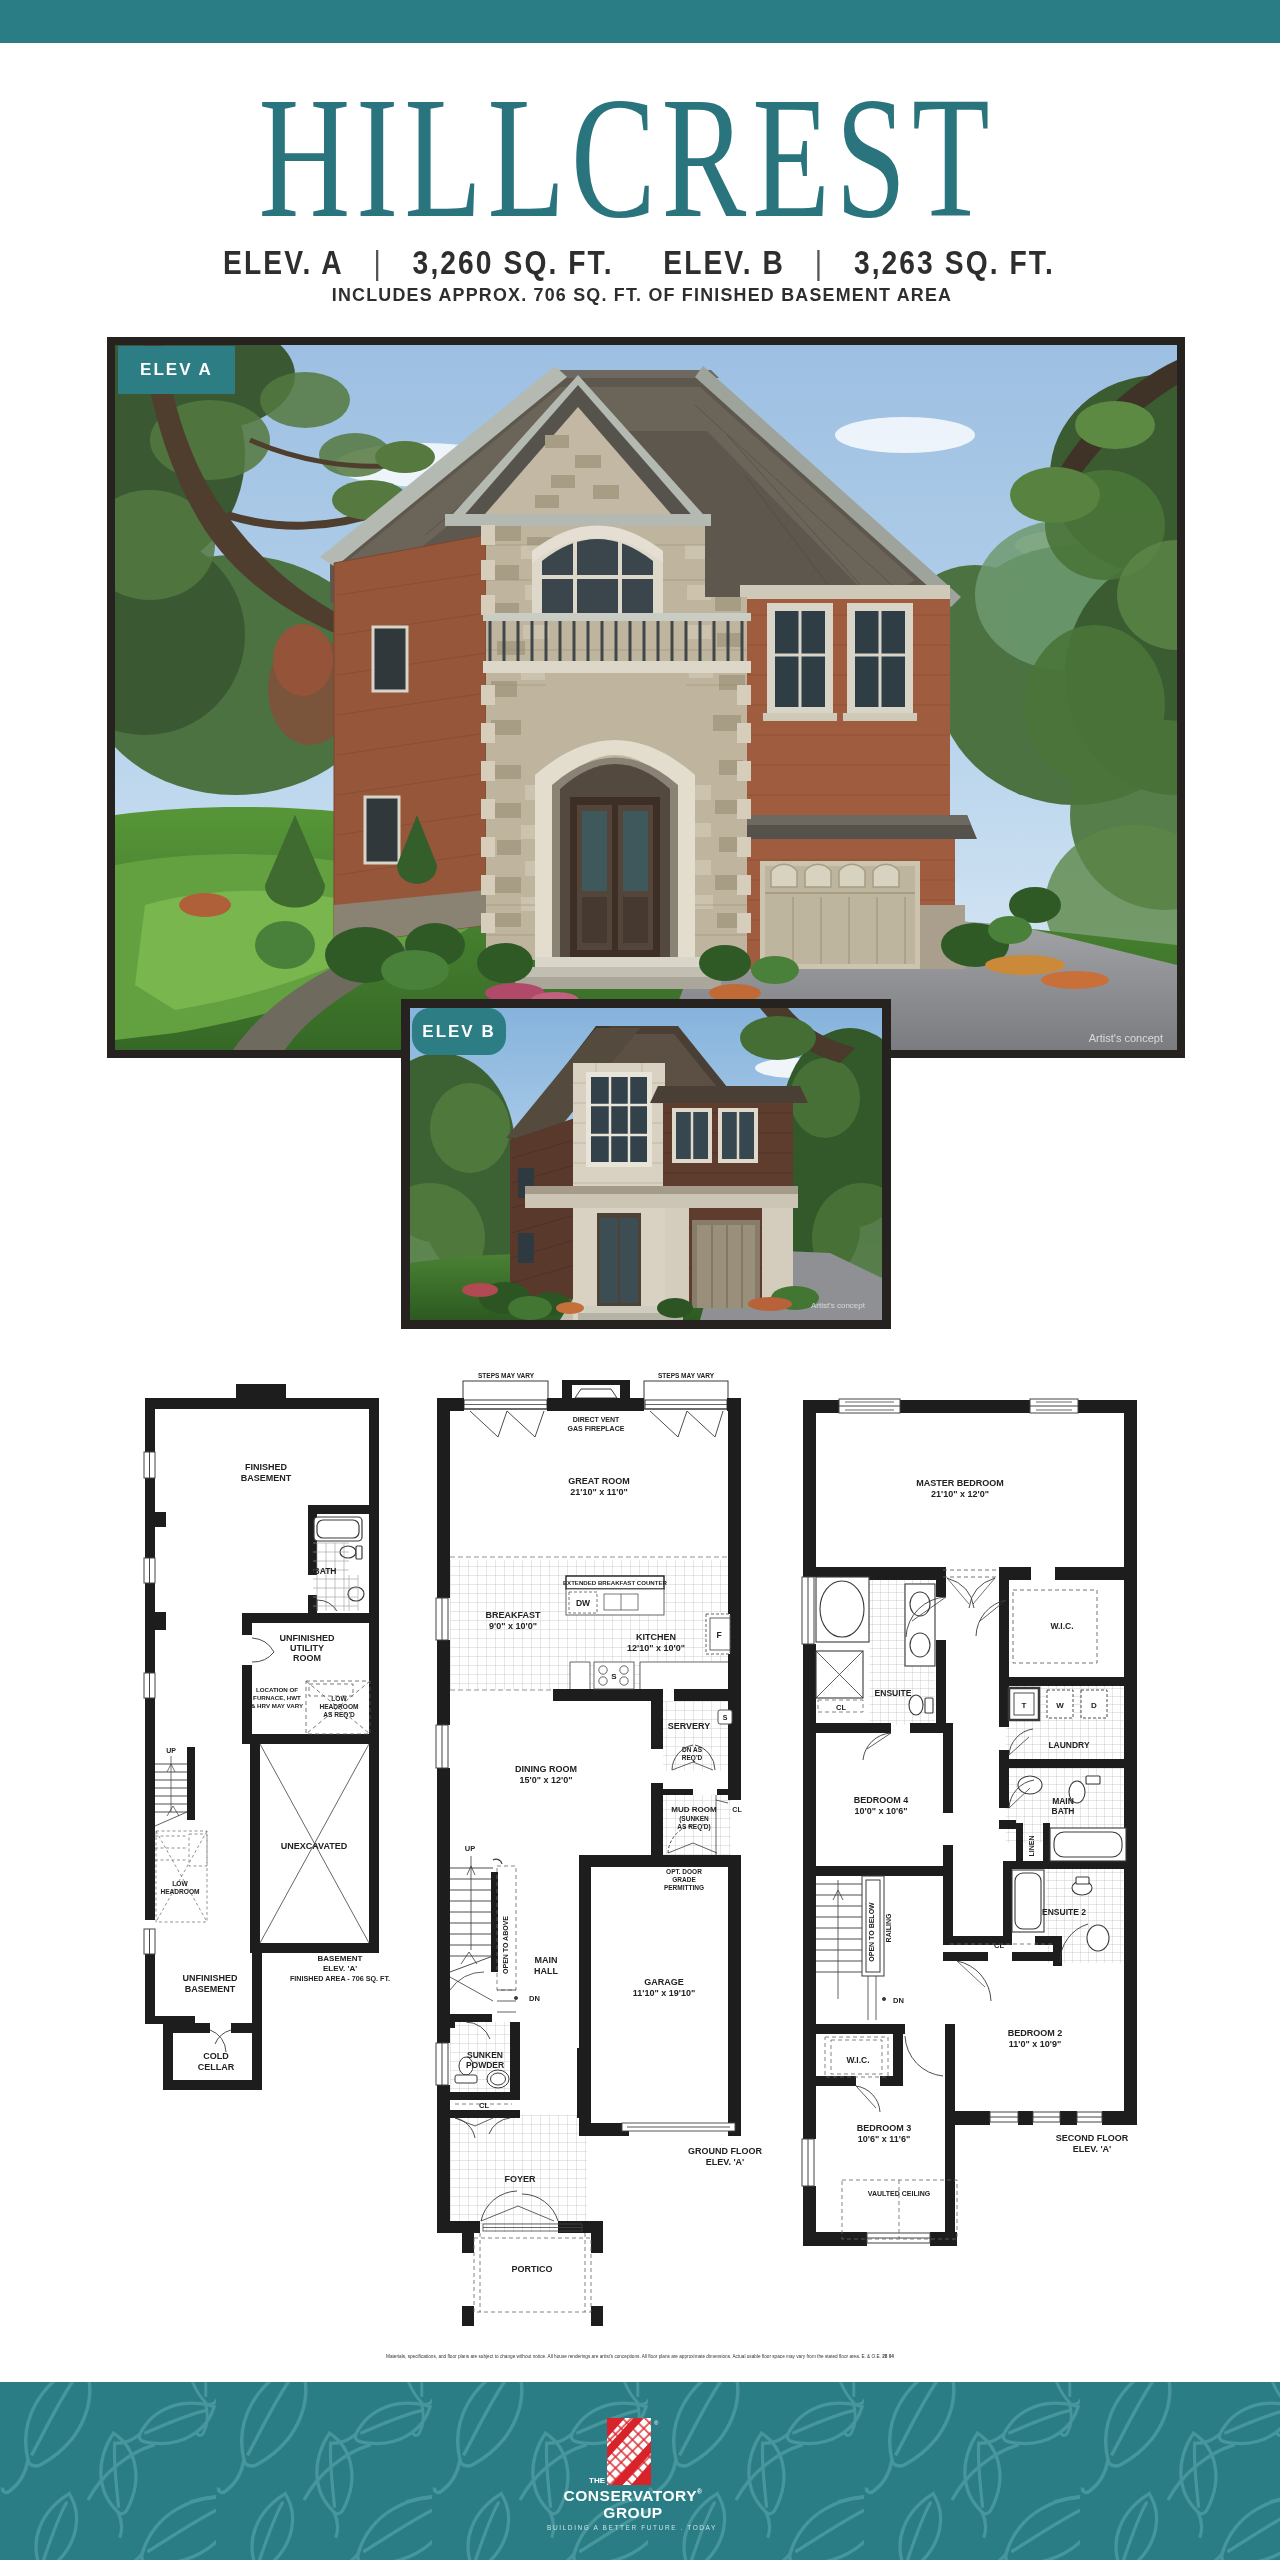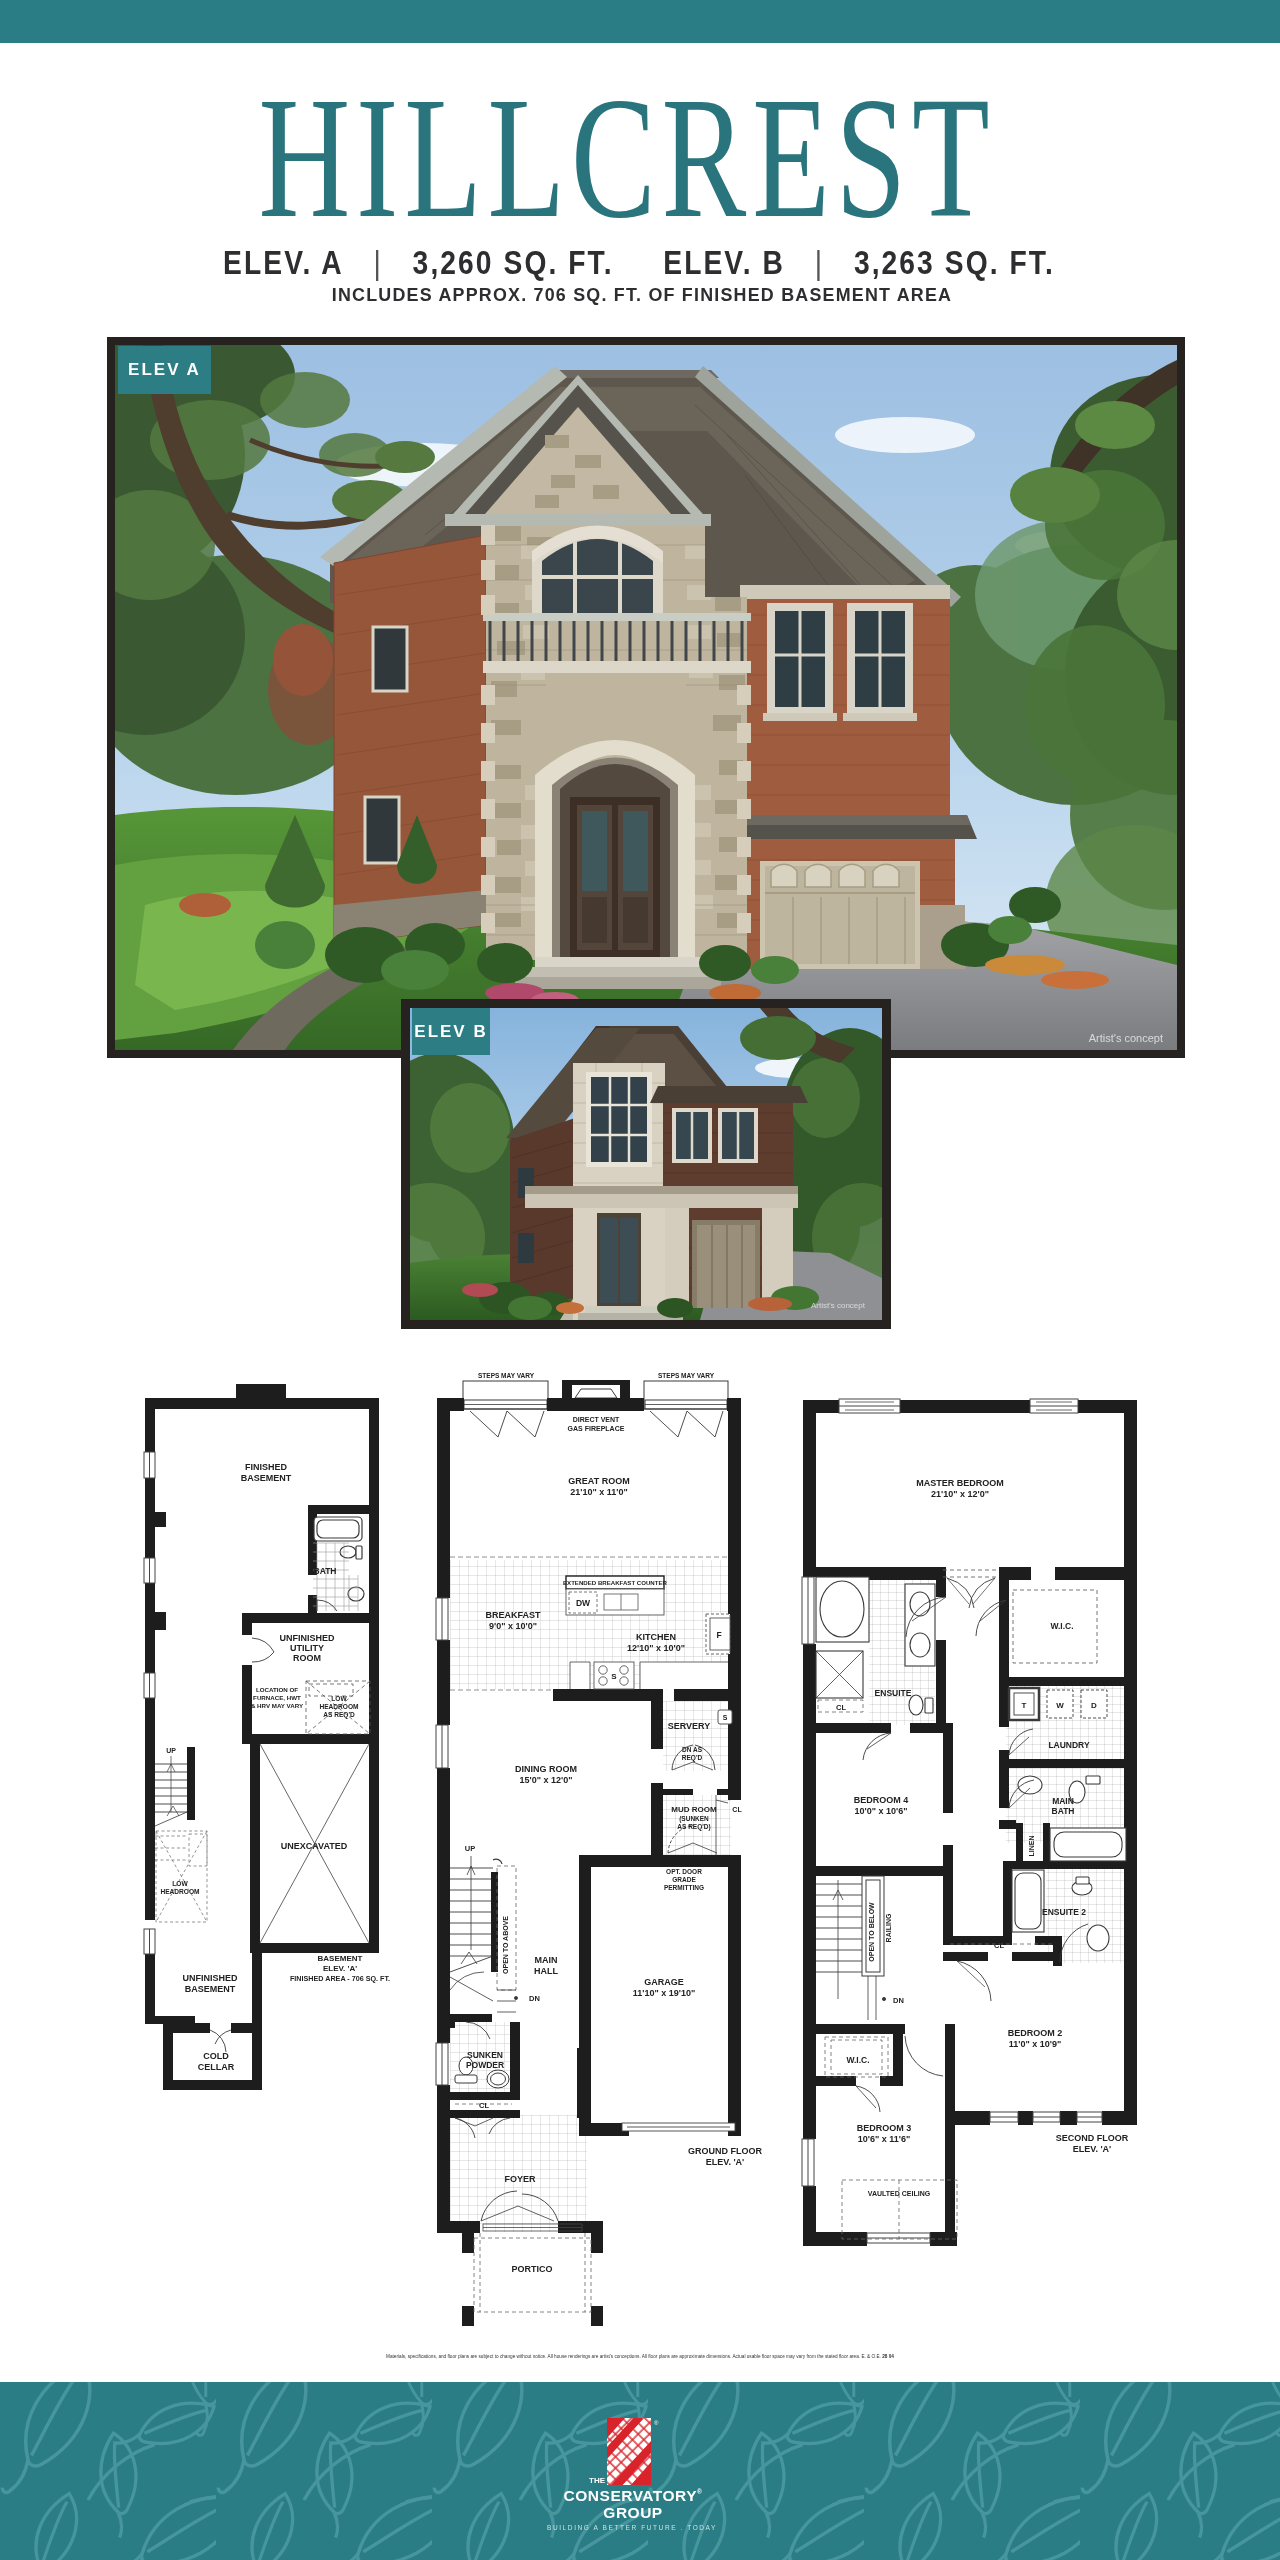--- a/index.html
+++ b/index.html
@@ -346,21 +346,21 @@
         <ellipse cx="620" cy="648" rx="26" ry="9" fill="#c06a35"></ellipse>
         <ellipse cx="910" cy="620" rx="40" ry="10" fill="#cb8a3a"></ellipse>
         <ellipse cx="960" cy="635" rx="34" ry="9" fill="#c96f3a"></ellipse>
         <ellipse cx="90" cy="560" rx="26" ry="12" fill="#b06038"></ellipse>
       </g>
 
       <text x="1048" y="697" text-anchor="end" font-family="Liberation Sans, sans-serif" font-size="11" fill="#e8e8e8" opacity="0.85">Artist's concept</text>
     </svg>
   </div>
 
-  <div class="abs" style="left:11px;top:9px;width:93px;height:48px;background:#2c7d84;color:#fff;font-size:17px;font-weight:bold;letter-spacing:2px;text-align:center;line-height:48px;">ELEV A</div>
+  <div class="abs" style="left:11px;top:9px;width:117px;height:48px;background:#2c7d84;color:#fff;font-size:17px;font-weight:bold;letter-spacing:2px;text-align:center;line-height:48px;">ELEV A</div>
 </div>
 
 <div class="abs" style="left:401px;top:999px;width:490px;height:330px;background:#262220;">
   <div class="abs" style="left:9px;top:9px;width:472px;height:312px;overflow:hidden;">
     <svg width="472" height="312" viewBox="0 0 472 312" xmlns="http://www.w3.org/2000/svg">
       <defs>
         <linearGradient id="skyB" x1="0" y1="0" x2="0" y2="1">
           <stop offset="0" stop-color="#86b3dc"></stop>
           <stop offset="0.6" stop-color="#b5d2ec"></stop>
           <stop offset="1" stop-color="#dcebf6"></stop>
@@ -485,21 +485,21 @@
       </g>
 
       <ellipse cx="70" cy="282" rx="18" ry="7" fill="#b24a54"></ellipse>
       <ellipse cx="160" cy="300" rx="14" ry="6" fill="#c3703b"></ellipse>
       <ellipse cx="360" cy="296" rx="22" ry="7" fill="#b8623a"></ellipse>
 
       <text x="455" y="300" text-anchor="end" font-family="Liberation Sans, sans-serif" font-size="8" fill="#e8e8e8" opacity="0.8">Artist's concept</text>
     </svg>
   </div>
 
-  <div class="abs" style="left:11px;top:9px;width:78px;height:47px;background:#2c7d84;color:#fff;font-size:17px;font-weight:bold;letter-spacing:2px;text-align:center;line-height:47px;">ELEV B</div>
+  <div class="abs" style="left:11px;top:9px;width:94px;height:47px;background:#2c7d84;color:#fff;font-size:17px;font-weight:bold;letter-spacing:2px;text-align:center;line-height:47px;border-radius:18px;">ELEV B</div>
 </div>
 
 <div class="abs" style="left:134px;top:1380px;">
 <svg id="plan1" width="260" height="720" viewBox="150 1380 260 720" xmlns="http://www.w3.org/2000/svg" font-family="Liberation Sans, sans-serif">
 <g fill="#1d1d1d" stroke="none">
 
   <rect x="252" y="1384" width="50" height="14"></rect>
 
   <rect x="161" y="1398" width="141" height="11"></rect>
   <rect x="252" y="1398" width="143" height="11"></rect>

